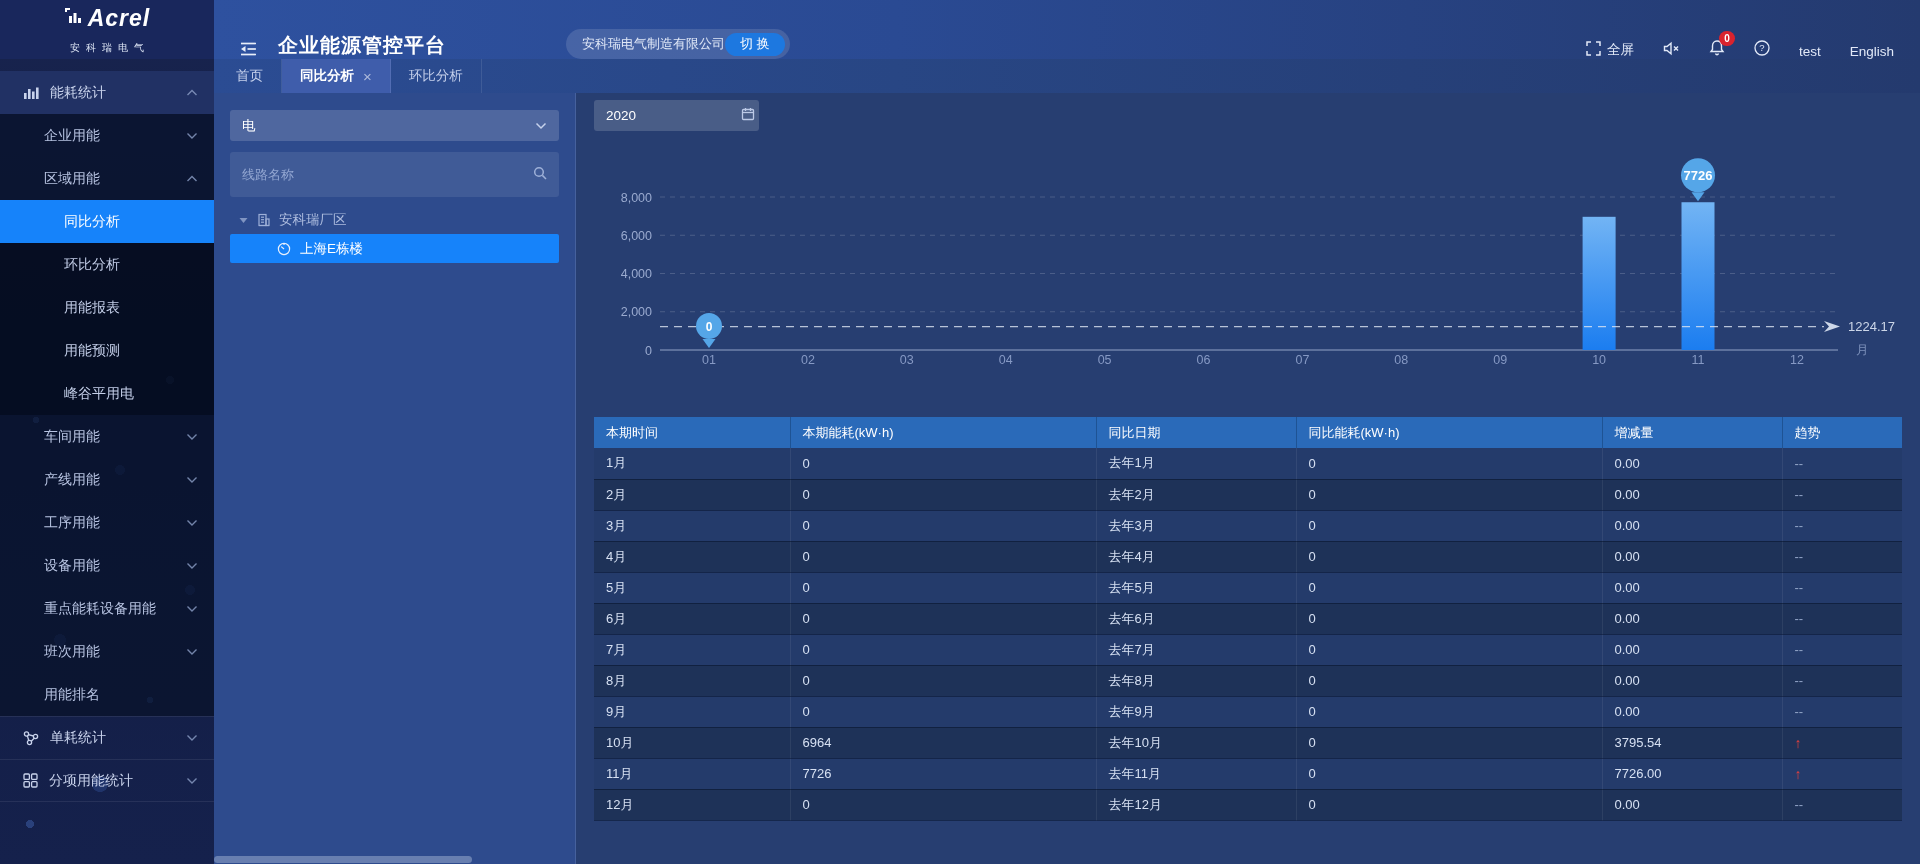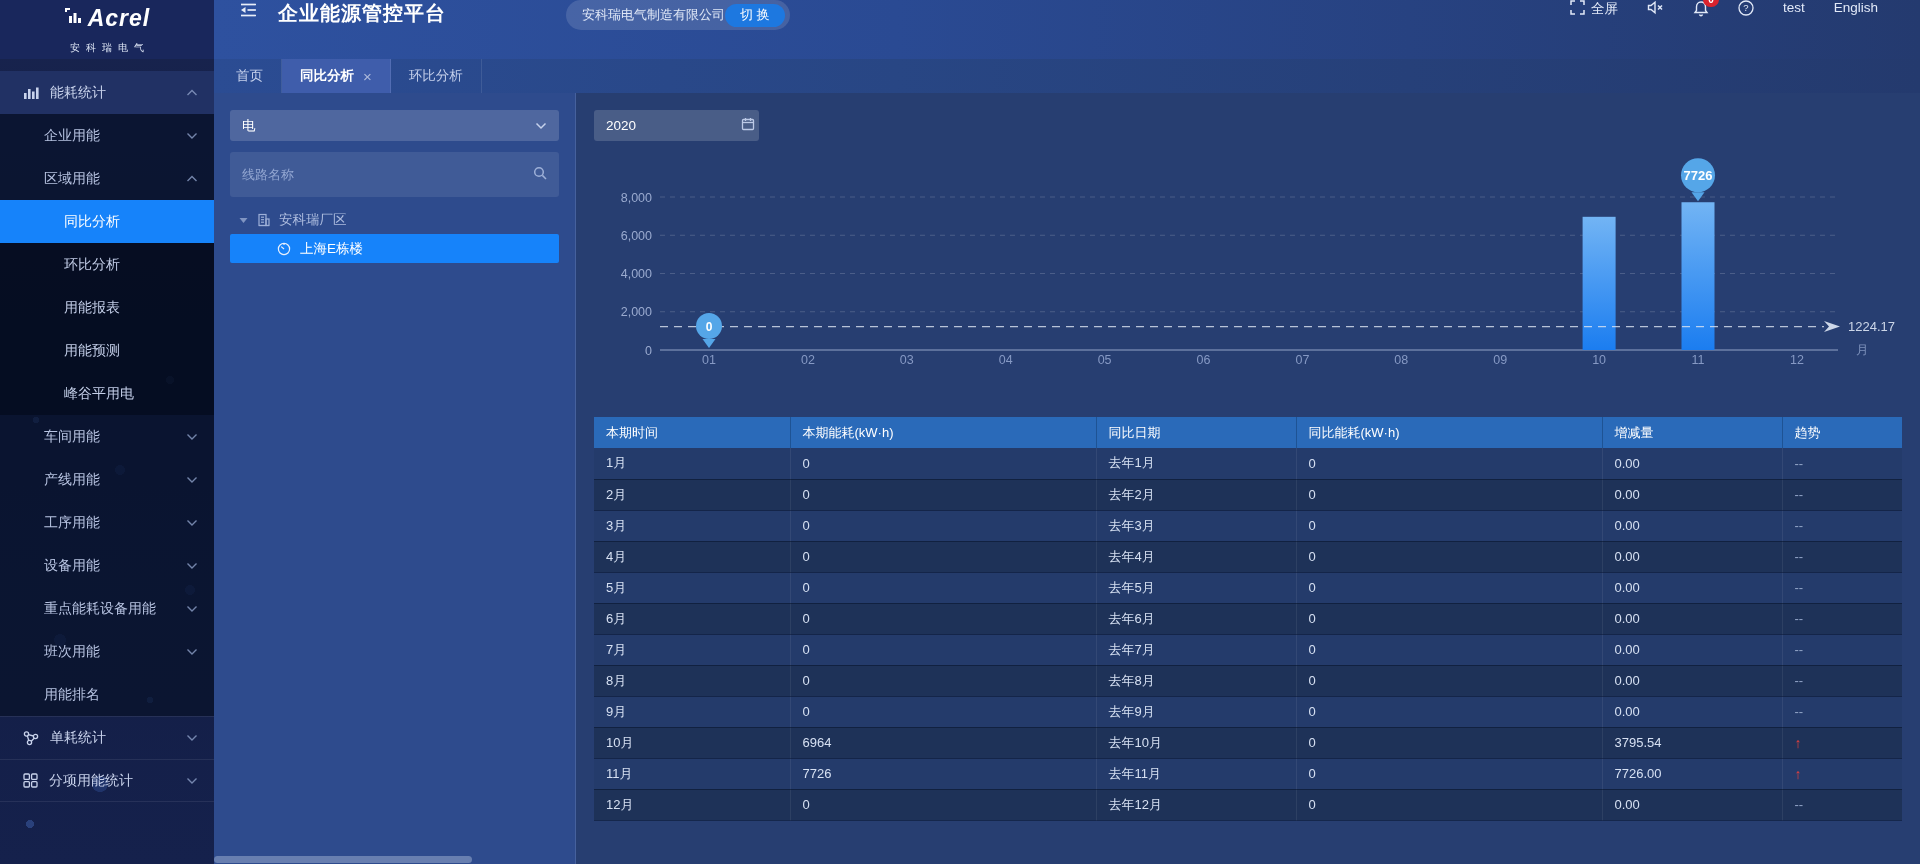--- a/index.html
+++ b/index.html
@@ -29,21 +29,21 @@
   .lvl1{padding-left:23px;gap:11px}
   .lvl1.open{background:rgba(35,52,105,.85)}
   .lvl1.plain{border-top:1px solid rgba(255,255,255,.08)}
   .lvl1.last{border-bottom:1px solid rgba(255,255,255,.08)}
   .lvl2{padding-left:44px;background:rgba(9,19,44,.8);color:#b7c3e1}
   .lvl3{padding-left:64px;background:rgba(4,10,28,.85);color:#c4cfe9}
   .lvl3.sel{background:#1683fa;color:#fff}
 
   
   .right{flex:1;display:flex;flex-direction:column;min-width:0}
-  .topbar{height:59px;flex:none;display:flex;align-items:flex-start;padding:0 42px 0 24px;
+  .topbar{height:59px;flex:none;display:flex;align-items:flex-end;padding:0 26px 0 24px;
     background:linear-gradient(90deg,#2e519f 0%,#2a4a93 40%,#243a6f 100%)}
   .collapse{margin-right:20px;display:flex;cursor:pointer}
   .title{font-size:20px;font-weight:700;letter-spacing:1px}
   .company{margin-left:120px;display:flex;align-items:center;background:rgba(255,255,255,.13);
     border-radius:16px;height:30px;padding:0 5px 0 16px;}
   .company .cname{font-size:13px;color:#dfe7f7}
   .switch{background:#1d78e0;border:none;color:#fff;font-size:13px;height:23px;padding:0 15px;border-radius:12px;cursor:pointer;font-family:inherit}
   .spacer{flex:1}
   .h-item{display:flex;align-items:center;gap:6px;margin-left:29px;font-size:13.5px;color:#e2e9f8;cursor:pointer;position:relative}
   .badge{position:absolute;top:-8px;right:-10px;background:#d9232e;color:#fff;font-size:10px;
@@ -62,21 +62,21 @@
     justify-content:space-between;padding:0 12px;color:#fff;font-size:13.5px;cursor:pointer;margin-bottom:11px}
   .search{height:45px;background:rgba(255,255,255,.09);border-radius:3px;display:flex;align-items:center;padding:0 12px;margin-bottom:9px}
   .search input{flex:1;background:transparent;border:none;outline:none;color:#dfe7f7;font-size:13px;font-family:inherit}
   .search input::placeholder{color:#93a7d2}
   .tree-parent{height:28px;display:flex;align-items:center;gap:9px;color:#aebddf;font-size:13.5px;padding-left:9px;margin-top:4px;cursor:pointer}
   .tree-child{height:29px;display:flex;align-items:center;gap:9px;color:#fff;font-size:13.5px;padding-left:47px;cursor:pointer;border-radius:2px}
   .tree-child.sel{background:#1683fa}
   .hscroll{position:absolute;bottom:1px;left:0;height:7px;width:258px;background:#7288b6;border-radius:4px;opacity:.85;cursor:pointer}
 
   .main{flex:1;position:relative;background:#273e71;min-width:0}
-  .yearpick{position:absolute;left:18px;top:17px;width:165px;height:31px;background:rgba(255,255,255,.16);
+  .yearpick{position:absolute;left:18px;top:7px;width:165px;height:31px;background:rgba(255,255,255,.16);
     border-radius:3px;display:flex;align-items:center;justify-content:space-between;padding:0 4px 0 12px;
     color:#fff;font-size:13.5px;cursor:pointer}
   .chart{position:absolute;left:0;top:40px;width:1340px;height:252px}
 
   table{position:absolute;left:18px;top:324px;width:1308px;border-collapse:collapse;table-layout:fixed;font-size:13px;color:#d6e0f2}
   th{background:#2a6ab9;color:#fff;font-weight:400;text-align:left;height:31px;padding:0 12px;
     border-right:1px solid rgba(10,40,80,.35)}
   th:last-child{border-right:none}
   td{height:31px;padding:0 12px;border-right:1px solid rgba(255,255,255,.07);border-bottom:1px solid rgba(8,20,45,.55)}
   td:last-child{border-right:none}

